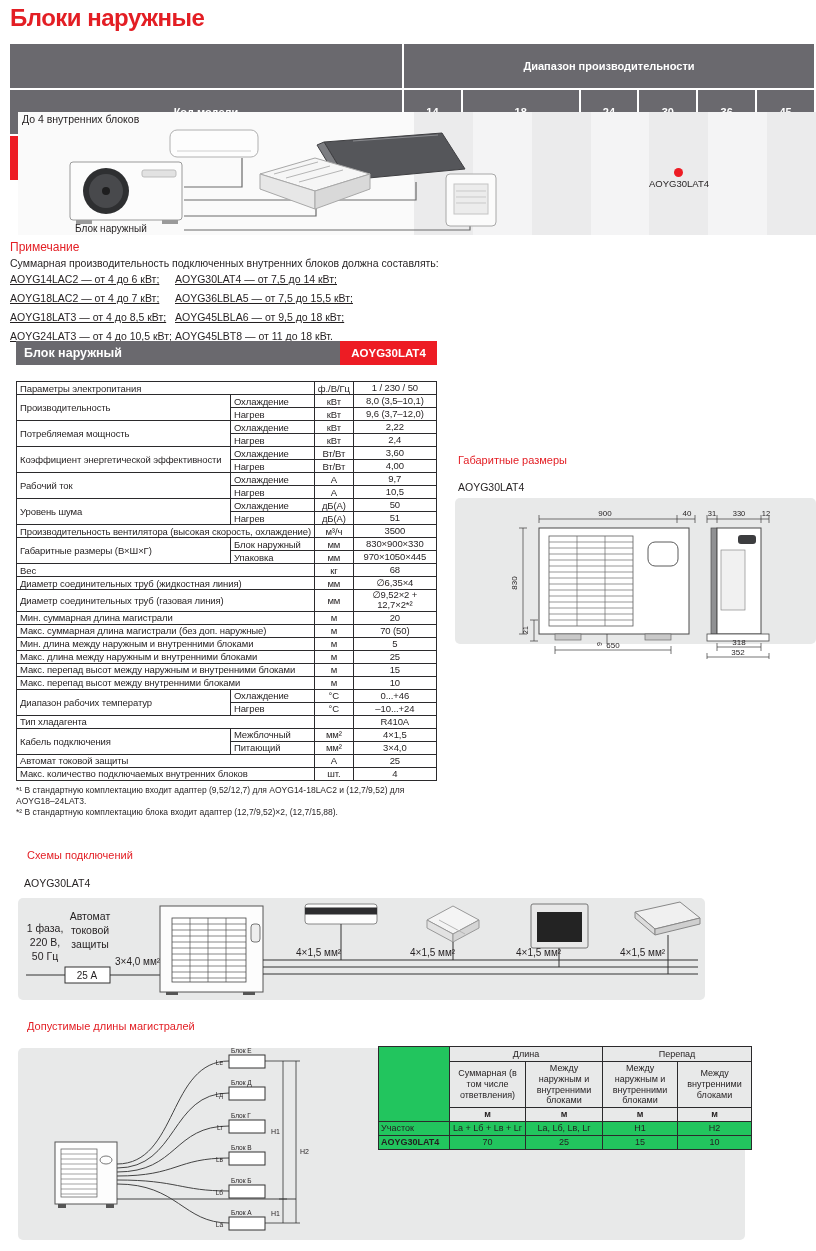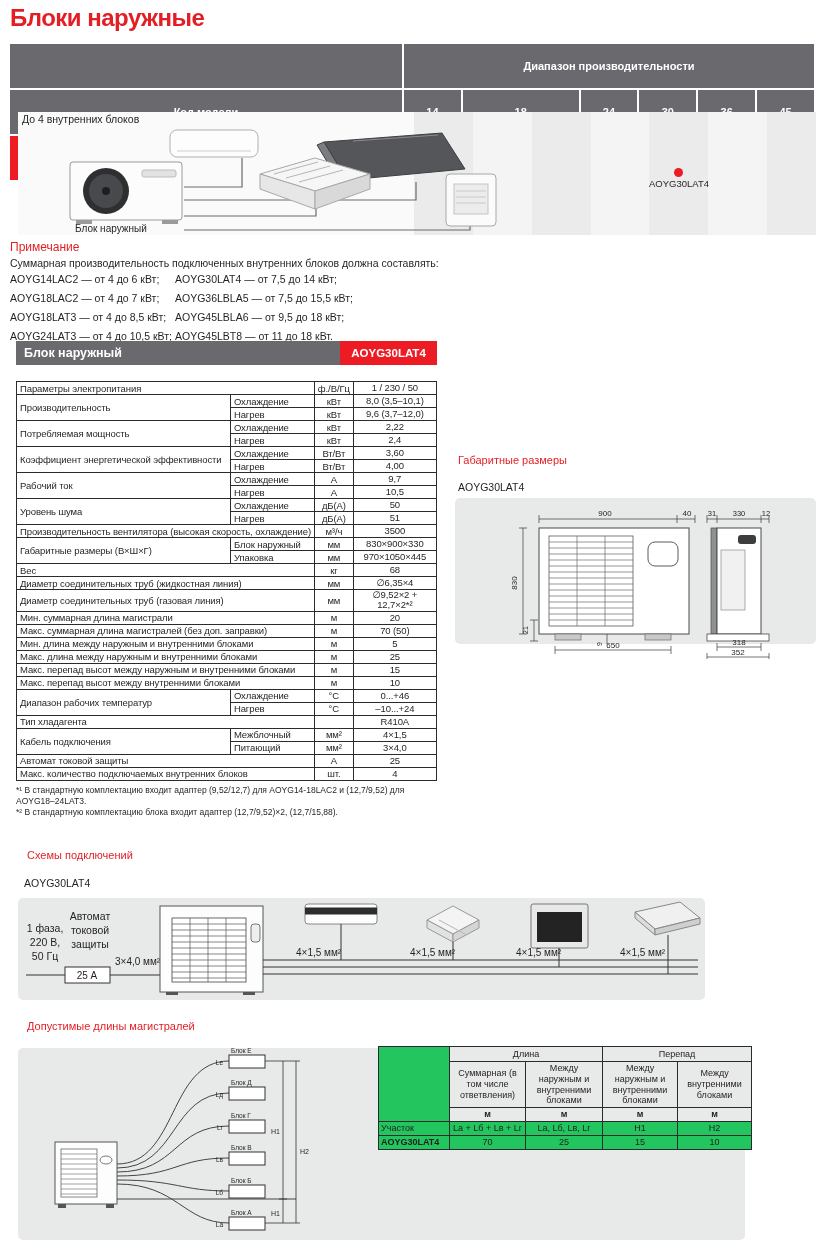--- a/index.html
+++ b/index.html
@@ -23,21 +23,21 @@
 .lineup svg{position:absolute;left:0;top:0;z-index:2;}
 .dot{position:absolute;z-index:3;left:656px;top:56px;width:9px;height:9px;border-radius:50%;background:var(--tred);}
 .dot-label{position:absolute;z-index:3;left:615px;top:66px;width:92px;text-align:center;font-size:9.5px;}
 
 .notes{position:absolute;left:10px;top:240px;width:430px;}
 .notes-title{margin:0 0 3px;font-size:12px;color:var(--accent);font-weight:normal;}
 .notes-intro{font-size:10.5px;margin-bottom:1px;}
 .notes-cols{display:flex;}
 .note-col-l{width:165px;}
 .note-col-r{flex:1;}
-.note-line{font-size:10.5px;line-height:19px;white-space:nowrap;}
+.note-line{font-size:10.5px;line-height:19px;white-space:nowrap;text-decoration:underline;}
 
 .spec-wrap{position:absolute;left:16px;top:341px;width:421px;}
 .spec-head{display:flex;height:24px;}
 .spec-head .t{flex:1;background:var(--hgray);color:#fff;font-weight:bold;font-size:12.5px;line-height:24px;padding-left:8px;}
 .spec-head .m{width:97px;background:var(--tred);color:#fff;font-weight:bold;font-size:11.5px;line-height:24px;text-align:center;}
 table.spec{border-collapse:collapse;width:100%;margin-top:16px;}
 .spec td{border:1px solid #2b2a2c;font-size:9.5px;height:13px;padding:0 3px;letter-spacing:-0.1px;white-space:nowrap;}
 .spec td.n{width:190px;}
 .spec td.s{width:82px;}
 .spec td.u{width:42px;text-align:center;padding:0 1px;}
@@ -280,21 +280,21 @@
             <td class="n" colspan="2">Диаметр соединительных труб (газовая линия)</td>
             <td class="u">мм</td>
             <td class="v">∅9,52×2 + 12,7×2*²</td>
           </tr>
           <tr>
             <td class="n" colspan="2">Мин. суммарная длина магистрали</td>
             <td class="u">м</td>
             <td class="v">20</td>
           </tr>
           <tr>
-            <td class="n" colspan="2">Макс. суммарная длина магистралей (без доп. заправки)</td>
+            <td class="n" colspan="2">Макс. суммарная длина магистрали (без доп. наружные)</td>
             <td class="u">м</td>
             <td class="v">70 (50)</td>
           </tr>
           <tr>
             <td class="n" colspan="2">Мин. длина между наружным и внутренними блоками</td>
             <td class="u">м</td>
             <td class="v">5</td>
           </tr>
           <tr>
             <td class="n" colspan="2">Макс. длина между наружным и внутренними блоками</td>

